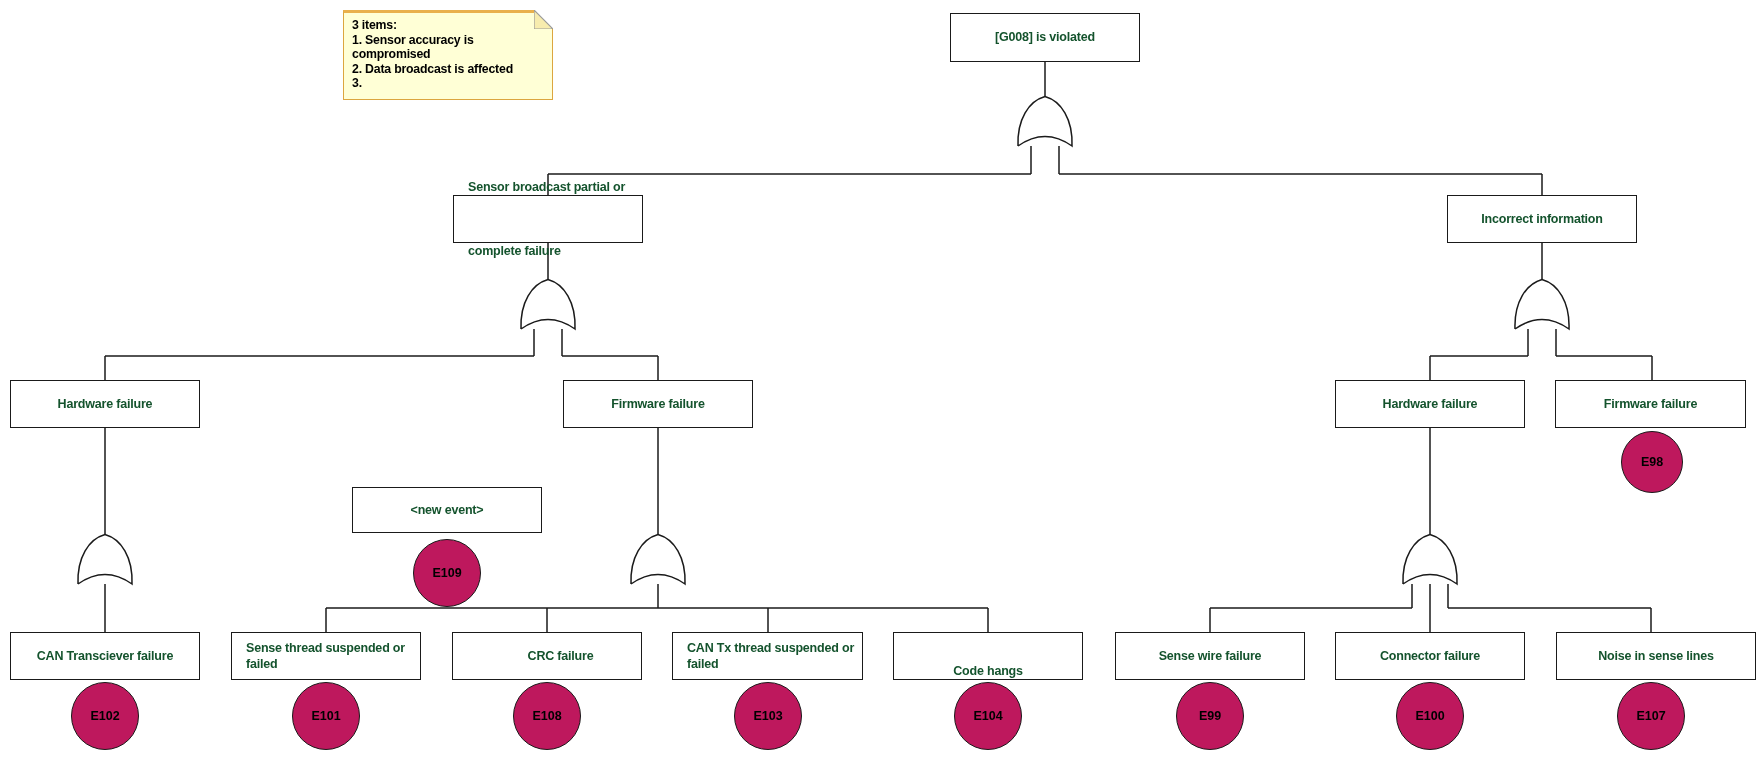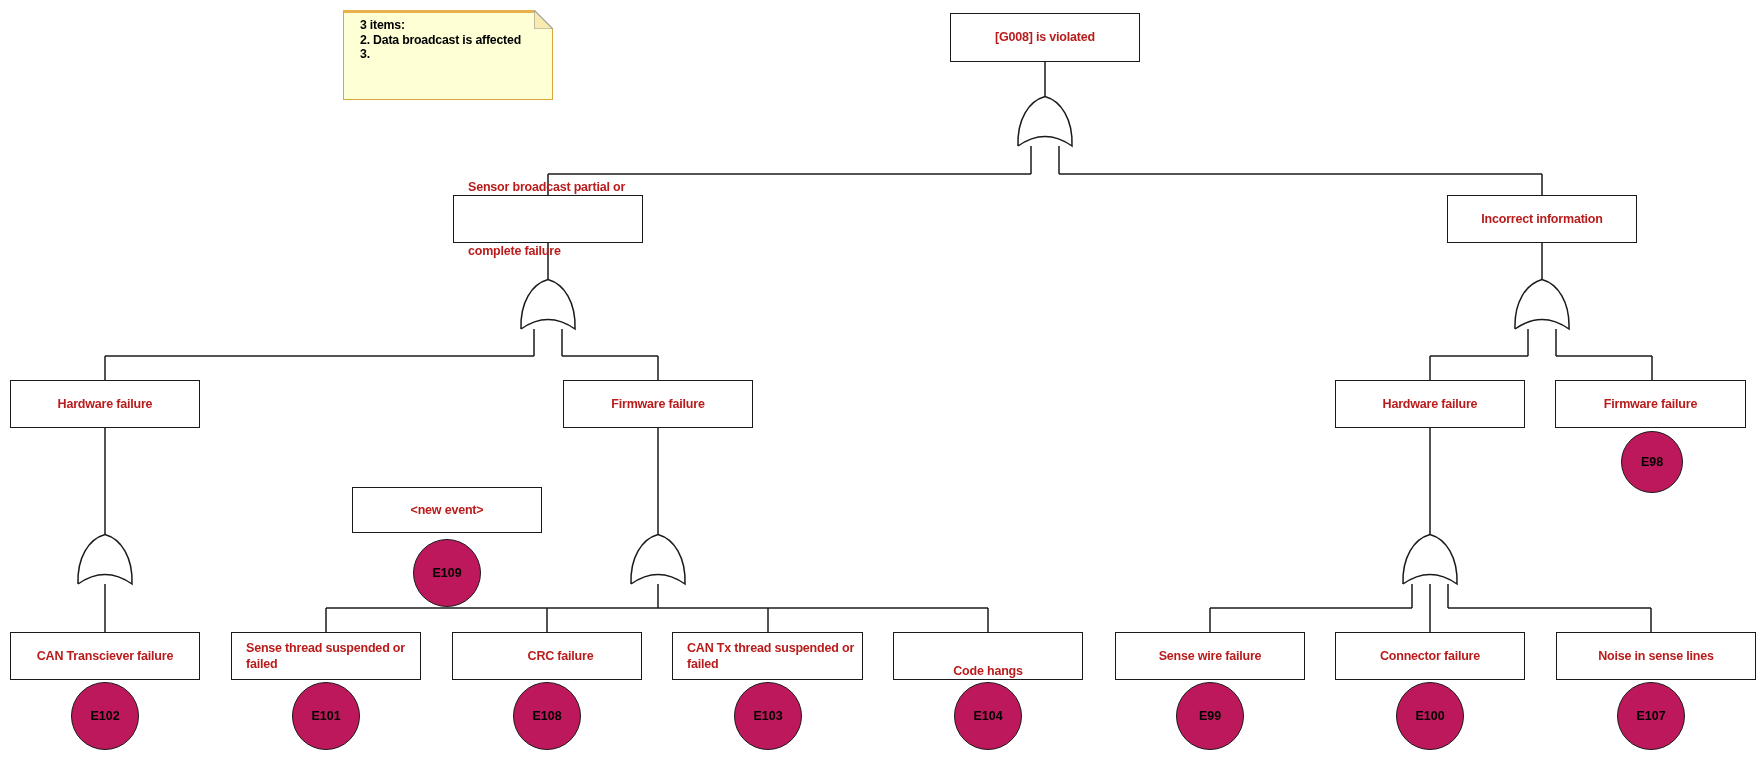--- a/index.html
+++ b/index.html
@@ -3,29 +3,29 @@
 <meta charset="utf-8">
 <style>
   html,body{margin:0;padding:0;background:#ffffff;}
   body{width:1758px;height:765px;overflow:hidden;font-family:"Liberation Sans",sans-serif;}
   #canvas{position:relative;width:1758px;height:765px;background:#ffffff;}
   #connector-layer{position:absolute;left:0;top:0;width:1758px;height:765px;}
   #connector-layer line{stroke:#1a1a1a;stroke-width:1.5;}
   #connector-layer path{fill:#ffffff;stroke:#1a1a1a;stroke-width:1.5;}
   .node{position:absolute;box-sizing:border-box;background:#ffffff;border:1.6px solid #1a1a1a;
         display:flex;flex-direction:column;justify-content:center;align-items:center;
-        font-size:12.5px;font-weight:bold;letter-spacing:-0.2px;color:#b91c1c;line-height:1.32;}
+        font-size:12.5px;font-weight:bold;letter-spacing:-0.2px;color:#14532d;line-height:1.32;}
   .node.left{align-items:flex-start;padding-left:14px;padding-right:4px;}
   .node .lbl{white-space:nowrap;}
   .event{position:absolute;box-sizing:border-box;background:#be185d;border:1.6px solid #1a1a1a;
          border-radius:50%;display:flex;align-items:center;justify-content:center;
          font-size:12.5px;font-weight:bold;color:#000;}
   .note{position:absolute;left:343px;top:10px;width:210px;height:90px;box-sizing:border-box;
         background:#ffffd6;border:1.4px solid #dca63f;border-top:3.4px solid #e9b04c;}
-  .note-text{padding:5px 0 0 16px;}
+  .note-text{padding:5px 0 0 8px;}
   .note-line{font-size:12.3px;font-weight:bold;color:#000;line-height:14.6px;letter-spacing:-0.2px;}
   .note-fold{position:absolute;top:-3.4px;right:-1.4px;}
 </style>
 </head>
 <body>
 
 <div id="canvas">
   <svg id="connector-layer" width="1758" height="765" viewBox="0 0 1758 765">
       <line x1="1045" y1="62" x2="1045" y2="96"></line>
       <line x1="1031" y1="146" x2="1031" y2="174"></line>
@@ -137,17 +137,18 @@
       <div class="event" style="left: 1617px; top: 682px; width: 68px; height: 68px;">E107</div>
     </div>
 
   <div class="note">
     <svg class="note-fold" width="19" height="19" viewBox="0 0 19 19">
       <path d="M0 0 L19 19 L19 0 Z" fill="#ffffff"></path>
       <path d="M0 0 L19 19 L0 19 Z" stroke="#9a9a9a" stroke-width="1.2" fill="#f7ecae"></path>
     </svg>
     <div class="note-text" id="note-text">
         <div class="note-line">3 items:</div>
+        <div class="note-line">1. Sensor accuracy is compromised</div>
         <div class="note-line">2. Data broadcast is affected</div>
         <div class="note-line">3.</div>
       </div>
   </div>
 </div>
 
 </body></html>

